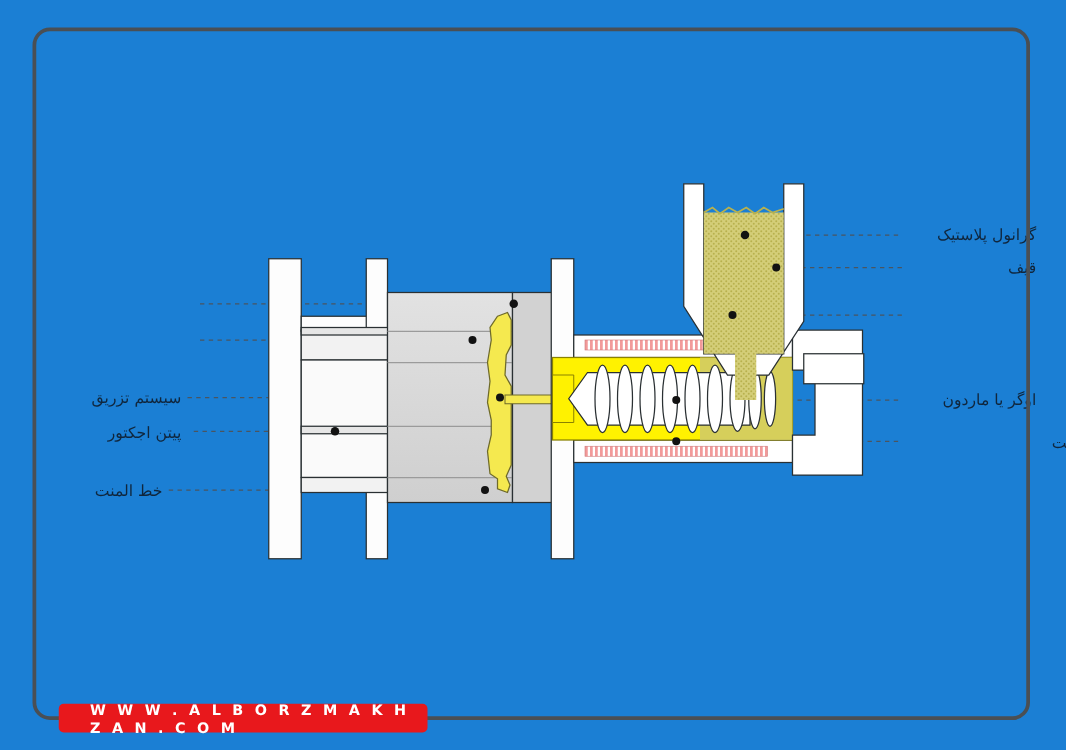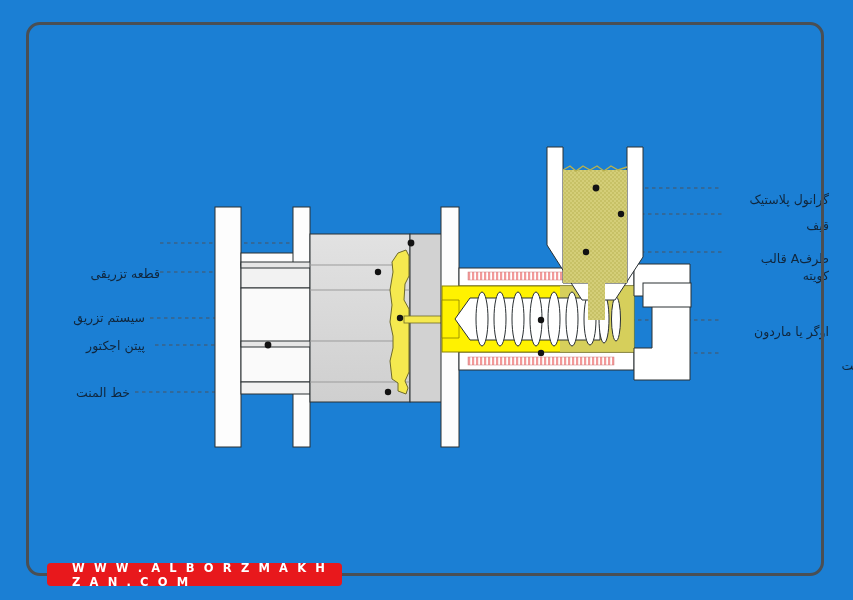--- a/index.html
+++ b/index.html
@@ -46,21 +46,21 @@
     font-family:"DejaVu Sans","Liberation Sans",sans-serif;
     padding-left:25px;
   }
 
   
   .lbl{
     position:absolute;color:#10263c;font-size:12.5px;
     direction:rtl;white-space:pre-line;line-height:1.35;
     font-family:"DejaVu Sans","Liberation Sans",sans-serif;
   }
-  .lbl.right{text-align:right;margin-top:12px;}
+  .lbl.right{text-align:right;}
   .lbl.left{text-align:right;}
 
   svg.diagram{position:absolute;left:0;top:0;width:853px;height:600px;}
 </style>
 </head>
 <body>
 
 <div id="stage">
 
   <svg class="diagram" viewBox="0 0 853 600">
@@ -189,29 +189,26 @@
         <circle cx="411" cy="243" r="3.4"></circle>
         <circle cx="378" cy="272" r="3.2"></circle>
         <circle cx="400" cy="318" r="3.2"></circle>
         <circle cx="268" cy="345" r="3.4"></circle>
         <circle cx="388" cy="392" r="3.2"></circle>
       </g>
 
     </g>
   </svg>
 
-  <div class="lbl left" style="left:30px;  top:266px; width:130px;">قطعه تزریقی</div>
   <div class="lbl left" style="left:30px;  top:310px; width:115px;">سیستم تزریق</div>
   <div class="lbl left" style="left:30px;  top:338px; width:115px;text-align:right;">پیتن اجکتور</div>
   <div class="lbl left" style="left:30px;  top:385px; width:100px;">خط المنت</div>
 
   <div class="lbl right" style="left:729px; top:180px; width:100px;">گرانول پلاستیک</div>
   <div class="lbl right" style="left:729px; top:206px; width:100px;">قیف</div>
-  <div class="lbl right" style="left:729px; top:239px; width:100px;">طرفA قالب
-کویته</div>
   <div class="lbl right" style="left:724px; top:312px; width:105px;">اوگر یا ماردون</div>
   <div class="lbl right" style="left:772px; top:346px; width:100px;">المنت</div>
 
   <div class="frame"></div>
 
 
   <div class="url-banner">
     <span class="url-text">W W W . A L B O R Z M A K H Z A N . C O M</span>
   </div>
 

